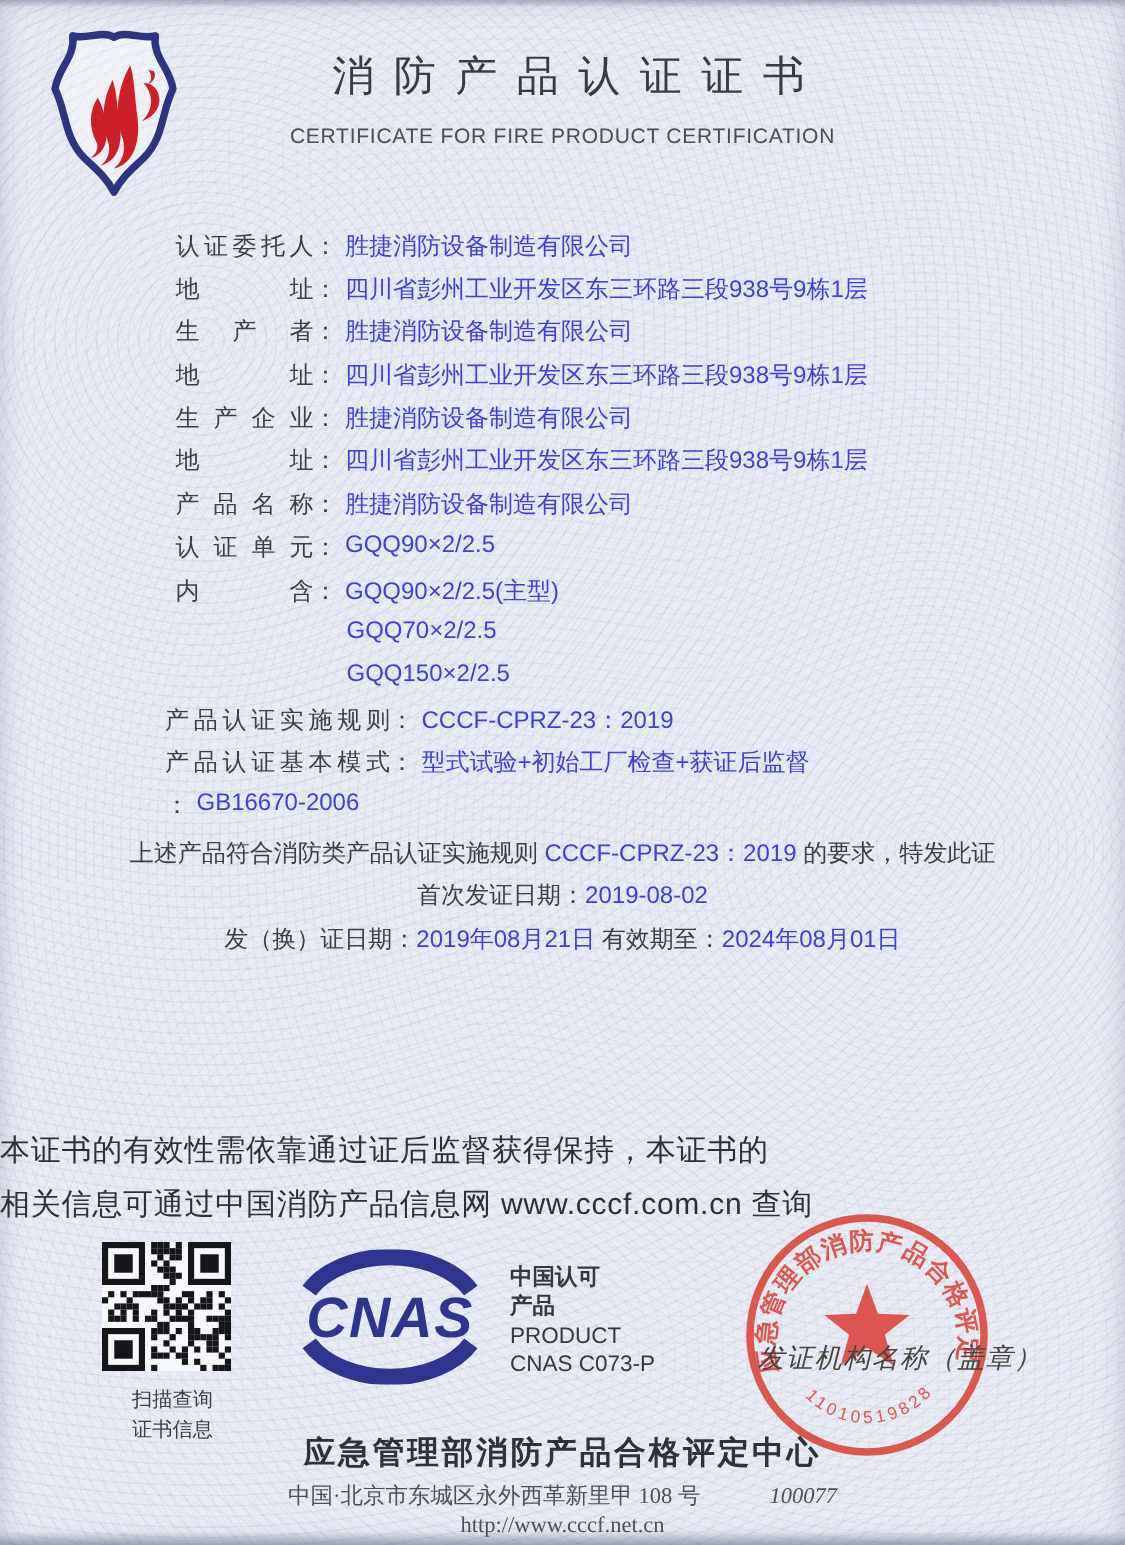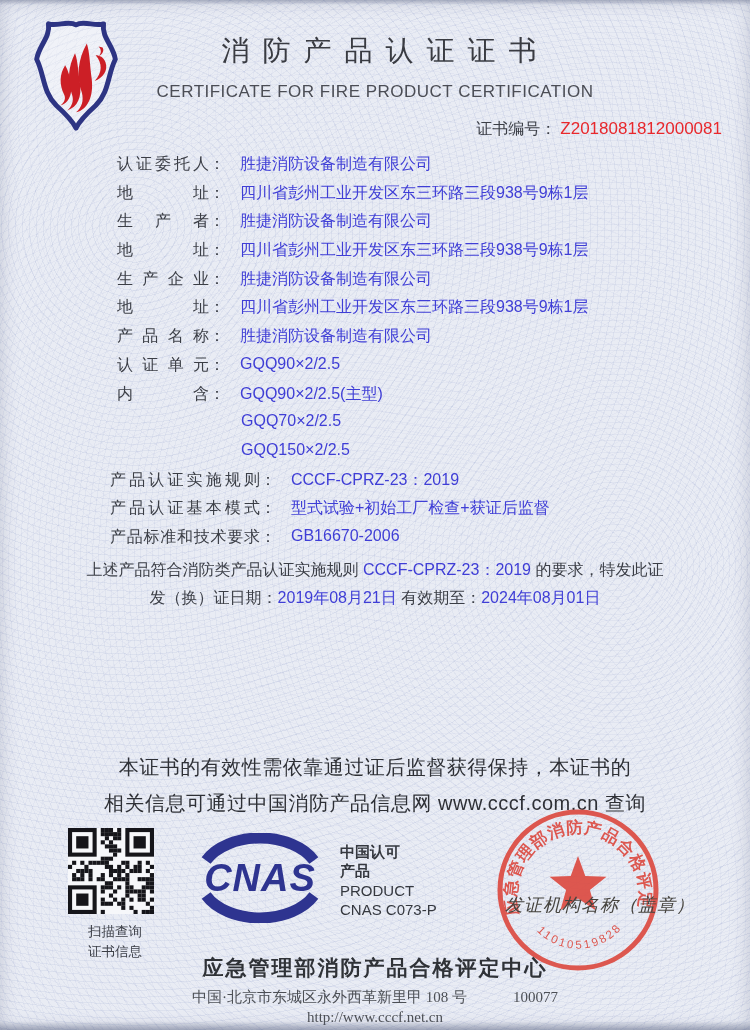--- a/index.html
+++ b/index.html
@@ -21,59 +21,59 @@
   .edge-top{position:absolute;top:0;left:0;right:0;height:5px;
     background:linear-gradient(to bottom, rgba(90,100,130,.38), rgba(90,100,130,0));}
   .edge-bottom{position:absolute;bottom:0;left:0;right:0;height:9px;
     background:linear-gradient(to top, rgba(90,100,130,.45), rgba(90,100,130,0));}
 
   .logo{position:absolute;left:26px;top:16px;width:100px;height:118px;}
 
   .title{position:absolute;top:32px;left:0;right:0;text-align:center;
     font-size:28px;letter-spacing:13px;padding-left:21px;color:#393b42;font-weight:500;}
   .subtitle{position:absolute;top:82px;left:0;right:0;text-align:center;
-    font-size:17px;letter-spacing:.5px;color:#4b4d55;}
+    font-size:14px;letter-spacing:.5px;color:#4b4d55;}
 
   .certno{position:absolute;top:119px;right:28px;font-size:16px;}
   .certno .no{color:#e8282c;font-size:17px;margin-left:4px;}
 
   .fields{position:absolute;top:154px;left:0;right:0;}
   .row{height:28.7px;display:flex;align-items:flex-start;font-size:16px;}
   .row .lbl{display:inline-block;text-align:justify;text-align-last:justify;color:#3b3e46;}
   .g1{padding-left:117px;}
   .g1 .lbl{width:92px;}
   .g2{padding-left:110px;}
   .g2 .lbl{width:150px;}
   .colon{color:#3b3e46;}
   .spacer{display:inline-block;width:109px;}
-  .val{color:#3f3ed6;margin-left:15px;white-space:nowrap;}
+  .val{color:#3f3ed6;margin-left:5px;white-space:nowrap;}
   .blue{color:#3f3ed6;}
   .row.center{display:block;text-align:center;line-height:28.7px;}
 
-  .notice{position:absolute;top:749px;left:0;right:0;text-align:center;
+  .notice{position:absolute;top:749px;left:0;right:0;
     font-size:20px;line-height:36px;color:#2e3036;letter-spacing:.5px;}
 
   .qr-block{position:absolute;left:68px;top:828px;width:110px;}
   .qr-caption{font-size:13.5px;color:#3b3e46;line-height:20px;margin-top:4px;padding-left:20px;}
 
   .cnas-logo{position:absolute;left:194px;top:833px;}
   .cnas-text{position:absolute;left:340px;top:843px;font-size:15px;line-height:19px;color:#35383f;}
   .cnas-text .cjk{font-family:"Liberation Serif","DejaVu Serif",serif;font-weight:bold;}
 
   .stamp{position:absolute;left:494px;top:806px;width:168px;height:168px;opacity:.92;}
   .stamp-overlay{position:absolute;left:505px;top:893px;width:230px;
     font-family:"Liberation Serif","DejaVu Serif",serif;font-style:italic;
     font-size:18px;letter-spacing:1px;color:#46443f;white-space:nowrap;}
 
   .footer-org{position:absolute;top:954px;left:0;right:0;text-align:center;
     font-family:"Liberation Serif","DejaVu Serif",serif;font-weight:bold;
     font-size:21px;letter-spacing:2px;color:#2f3237;}
   .footer-addr{position:absolute;top:988px;left:0;right:0;text-align:center;
     font-family:"Liberation Serif","DejaVu Serif",serif;font-size:15px;color:#4c4f55;}
-  .footer-addr .post{margin-left:46px;}
+  .footer-addr .post{margin-left:46px;font-style:italic;}
   .footer-url{position:absolute;top:1009px;left:0;right:0;text-align:center;
     font-family:"Liberation Serif","DejaVu Serif",serif;font-size:15px;color:#4c4f55;}
 </style>
 </head>
 <body>
 
 <div class="certificate">
   <div class="edge-top"></div>
 
   <svg class="logo" viewBox="0 0 100 120">
@@ -81,23 +81,20 @@
     <path d="M39,50 C33,59 33,70 38,80 C40,84 38,88 34,91 C42,89 46,81 45,71 C44,62 42,55 39,50 Z" fill="#cc1f26"></path>
     <path d="M49,38 C42,52 41,66 46,80 C48,86 46,92 41,96 C52,93 56,82 54,68 C52,56 52,46 49,38 Z" fill="#cc1f26"></path>
     <path d="M61,28 C52,44 50,62 56,78 C58,86 56,93 50,98 C62,95 68,82 66,64 C64,50 64,37 61,28 Z" fill="#cc1f26"></path>
     <path d="M70,40 C77,48 77,58 69,66 C77,63 83,56 80,47 C78,42 74,40 70,40 Z" fill="#cc1f26"></path>
     <path d="M73,31 C76,34 76,38 73,41 C77,39 79,35 77,32 Z" fill="#cc1f26"></path>
   </svg>
 
   <div class="title">消防产品认证证书</div>
   <div class="subtitle">CERTIFICATE FOR FIRE PRODUCT CERTIFICATION</div>
 
-  <div class="certno">
-    <span>证书编号：</span><span class="no">Z2018081812000081</span>
-  </div>
 
   <div class="fields">
     <div class="row g1">
       <span class="lbl">认证委托人</span>
         <span class="colon">：</span>
         <span class="val">胜捷消防设备制造有限公司</span>
     </div>
     <div class="row g1">
       <span class="lbl">地址</span>
         <span class="colon">：</span>
@@ -151,27 +148,29 @@
       <span class="lbl">产品认证实施规则</span>
         <span class="colon">：</span>
         <span class="val">CCCF-CPRZ-23：2019</span>
     </div>
     <div class="row g2">
       <span class="lbl">产品认证基本模式</span>
         <span class="colon">：</span>
         <span class="val">型式试验+初始工厂检查+获证后监督</span>
     </div>
     <div class="row g2">
-      <span class="lbl">产品标准和技术要求</span>
         <span class="colon">：</span>
         <span class="val">GB16670-2006</span>
     </div>
 
     <div class="row center">
       <span>上述产品符合消防类产品认证实施规则 </span><span class="blue">CCCF-CPRZ-23：2019</span><span> 的要求，特发此证</span>
+    </div>
+    <div class="row center">
+      <span>首次发证日期：</span><span class="blue">2019-08-02</span>
     </div>
     <div class="row center">
       <span>发（换）证日期：</span><span class="blue">2019年08月21日</span>
       <span>有效期至：</span><span class="blue">2024年08月01日</span>
     </div>
   </div>
 
   <div class="notice">
     <div>本证书的有效性需依靠通过证后监督获得保持，本证书的</div>
     <div>相关信息可通过中国消防产品信息网 www.cccf.com.cn 查询</div>

